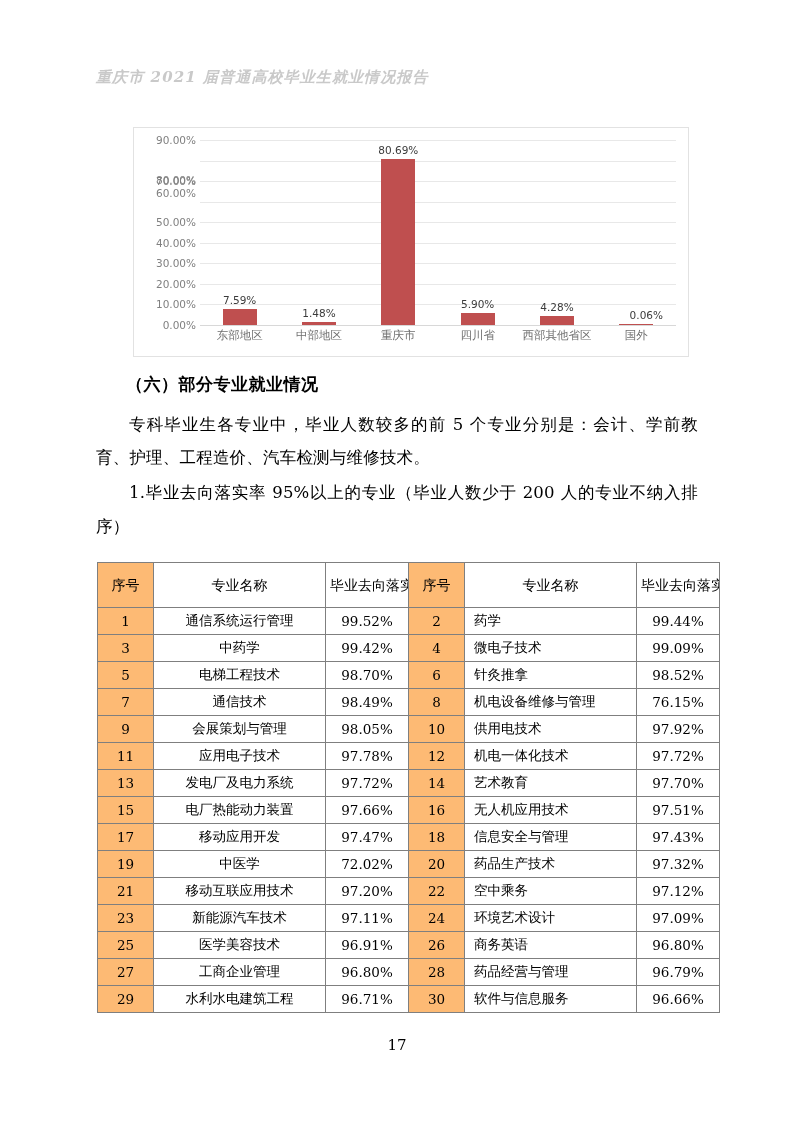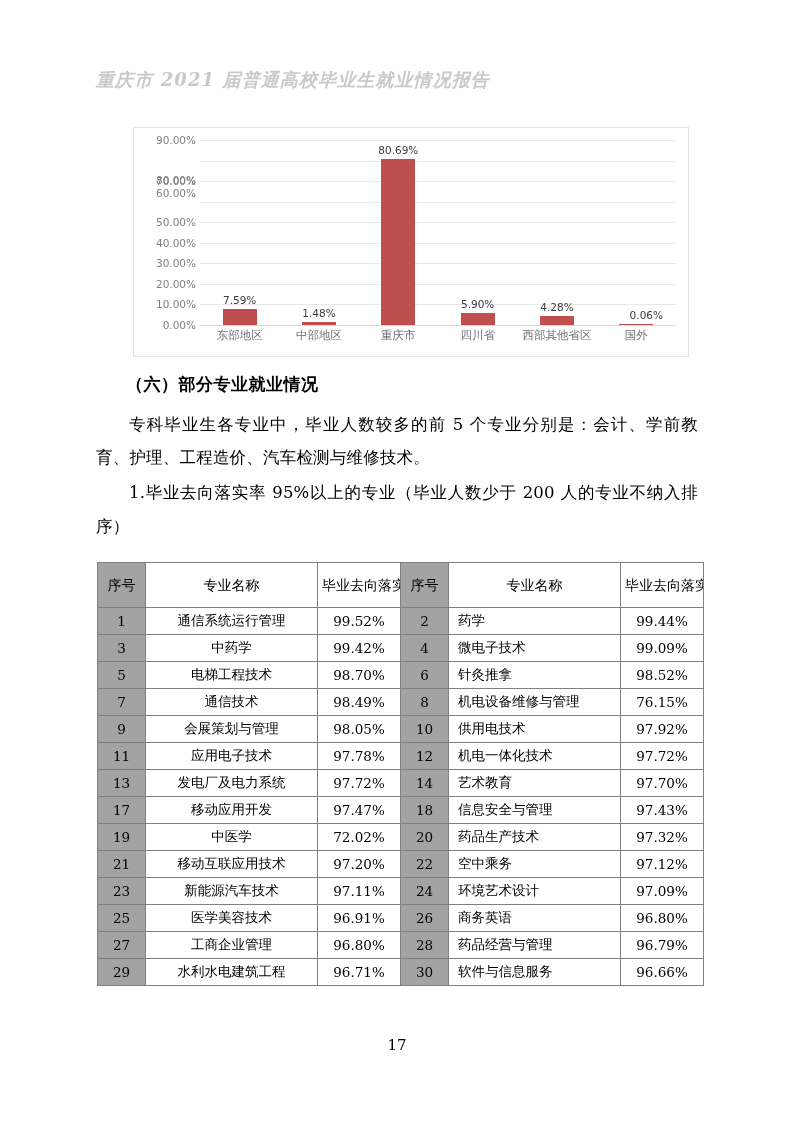--- a/index.html
+++ b/index.html
@@ -18,21 +18,21 @@
 
   
   .page-header {
     position: absolute;
     left: 96px;
     top: 68px;
     width: 602px;
     font-family: "DejaVu Serif", "Liberation Serif", serif;
     font-style: italic;
     font-weight: 700;
-    font-size: 18px;
+    font-size: 15px;
     letter-spacing: 1.1px;
     color: #c9c9c9;
     white-space: nowrap;
   }
 
   
   .chart-figure {
     position: absolute;
     left: 133px;
     top: 127px;
@@ -170,21 +170,21 @@
     box-sizing: border-box;
     overflow: hidden;
     white-space: nowrap;
   }
   .rate-table th {
     height: 45px;
     font-size: 14px;
     text-align: center;
     line-height: 1.18;
   }
-  .col-no    { width: 48px;  background: #a3a3a3; text-align: center; }
+  .col-no    { width: 56px;  background: #fdba74; text-align: center; }
   .col-name  { width: 172px; }
   .col-rate  { width: 83px;  text-align: center; }
   th.col-name { text-align: center; }
   td.name-left   { text-align: left;   padding-left: 9px; }
   td.name-center { text-align: center; }
 
   
   .page-number {
     position: absolute;
     left: 0;
@@ -334,20 +334,28 @@
       </tr>
       <tr>
         <td class="col-no">13</td>
         <td class="col-name name-center">发电厂及电力系统</td>
         <td class="col-rate">97.72%</td>
         <td class="col-no">14</td>
         <td class="col-name name-left">艺术教育</td>
         <td class="col-rate">97.70%</td>
       </tr>
       <tr>
+        <td class="col-no">15</td>
+        <td class="col-name name-center">电厂热能动力装置</td>
+        <td class="col-rate">97.66%</td>
+        <td class="col-no">16</td>
+        <td class="col-name name-left">无人机应用技术</td>
+        <td class="col-rate">97.51%</td>
+      </tr>
+      <tr>
         <td class="col-no">17</td>
         <td class="col-name name-center">移动应用开发</td>
         <td class="col-rate">97.47%</td>
         <td class="col-no">18</td>
         <td class="col-name name-left">信息安全与管理</td>
         <td class="col-rate">97.43%</td>
       </tr>
       <tr>
         <td class="col-no">19</td>
         <td class="col-name name-center">中医学</td>

